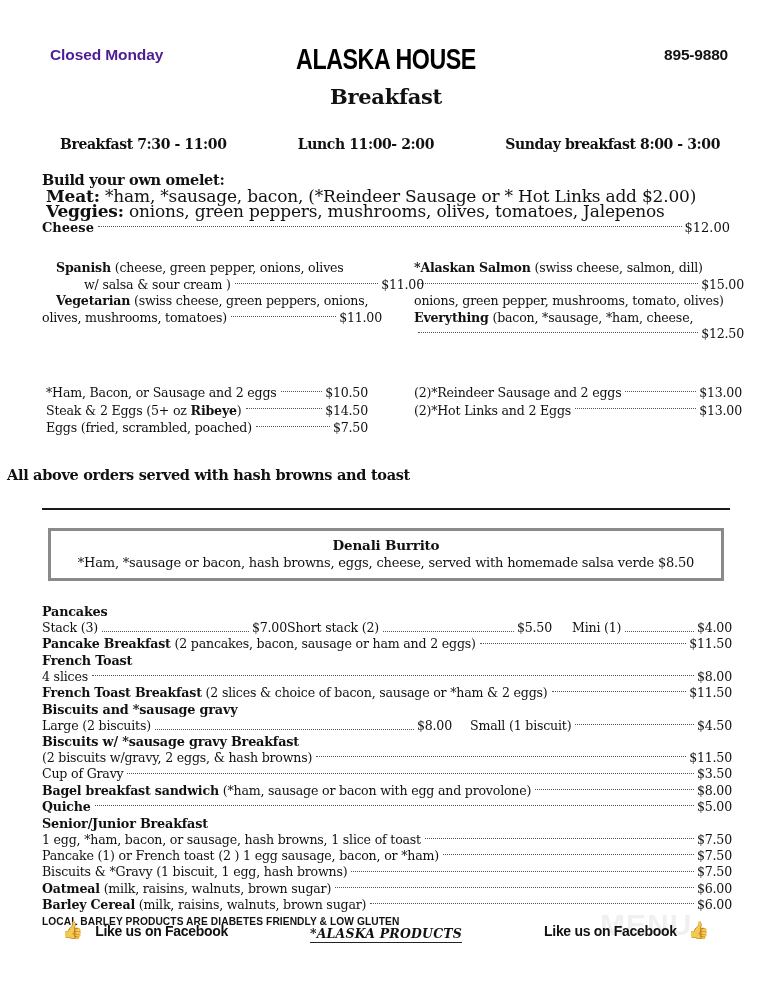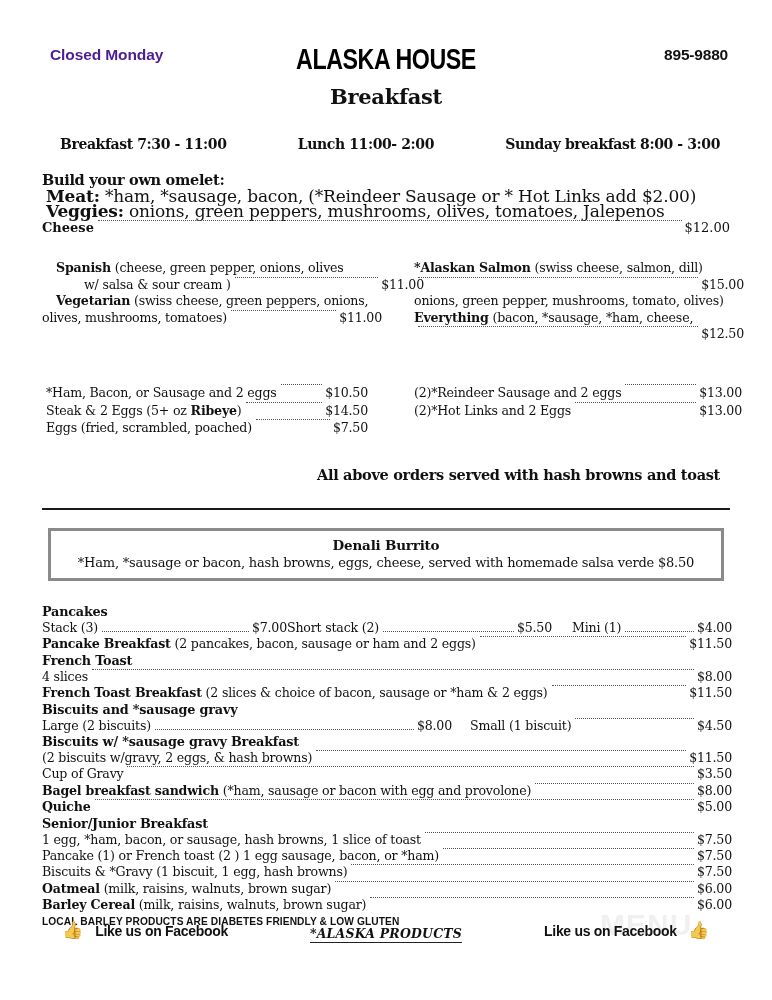--- a/index.html
+++ b/index.html
@@ -19,21 +19,21 @@
     position: absolute;
     left: 0; top: 0;
     width: 772px;
     height: 1000px;
     box-sizing: border-box;
   }
 
   
   .row {
     display: flex;
-    align-items: flex-start;
+    align-items: center;
     width: 100%;
   }
   .leader {
     flex: 1 1 auto;
     border-bottom: 1.5px dotted #555;
     margin: 0 3px 3px 4px;
     min-width: 8px;
     height: 0;
   }
   .price {
@@ -161,23 +161,23 @@
     position: absolute; left: 0; top: 0; width: 322px;
   }
   .ent-right {
     position: absolute; left: 372px; top: 0; width: 328px;
   }
   .ent-left .row { padding-left: 4px; }
 
   
   .served-note {
     position: absolute;
-    left: 16px; top: 466px;
+    left: 7px; top: 466px;
     width: 704px;
-    text-align: right;
+    text-align: left;
     font-weight: bold;
     font-size: 14.5px;
     letter-spacing: -0.3px;
   }
   .divider {
     position: absolute;
     left: 42px; top: 508px;
     width: 688px;
     height: 0;
     border-top: 2px solid #1a1a1a;
@@ -224,21 +224,21 @@
   .triple {
     display: flex;
     line-height: 16.4px;
   }
   .triple .cell { display: flex; align-items: baseline; }
   .triple .c1 { width: 245px; }
   .triple .c2 { width: 265px; }
   .triple .c3 { flex: 1 1 auto; padding-left: 20px; }
   .duo { display: flex; line-height: 16.4px; }
   .duo .d1 { width: 410px; display: flex; align-items: baseline; }
-  .duo .d2 { flex: 1 1 auto; display: flex; align-items: flex-start; padding-left: 18px; }
+  .duo .d2 { flex: 1 1 auto; display: flex; align-items: center; padding-left: 18px; }
   .small-caps-note {
     font-family: "Liberation Sans", sans-serif;
     font-weight: bold;
     font-size: 10.2px;
     letter-spacing: 0.1px;
     text-transform: uppercase;
     margin-top: 1px;
     line-height: 13px;
   }
 

